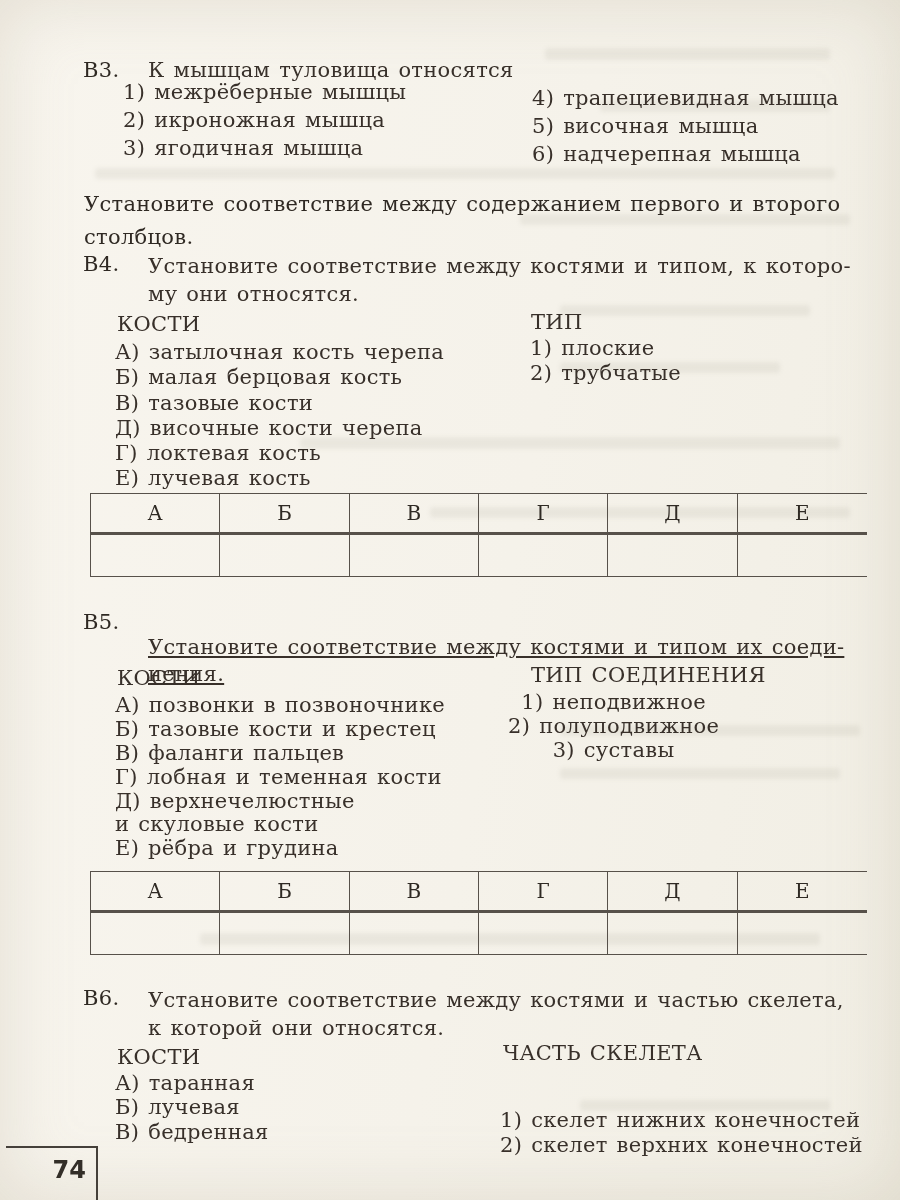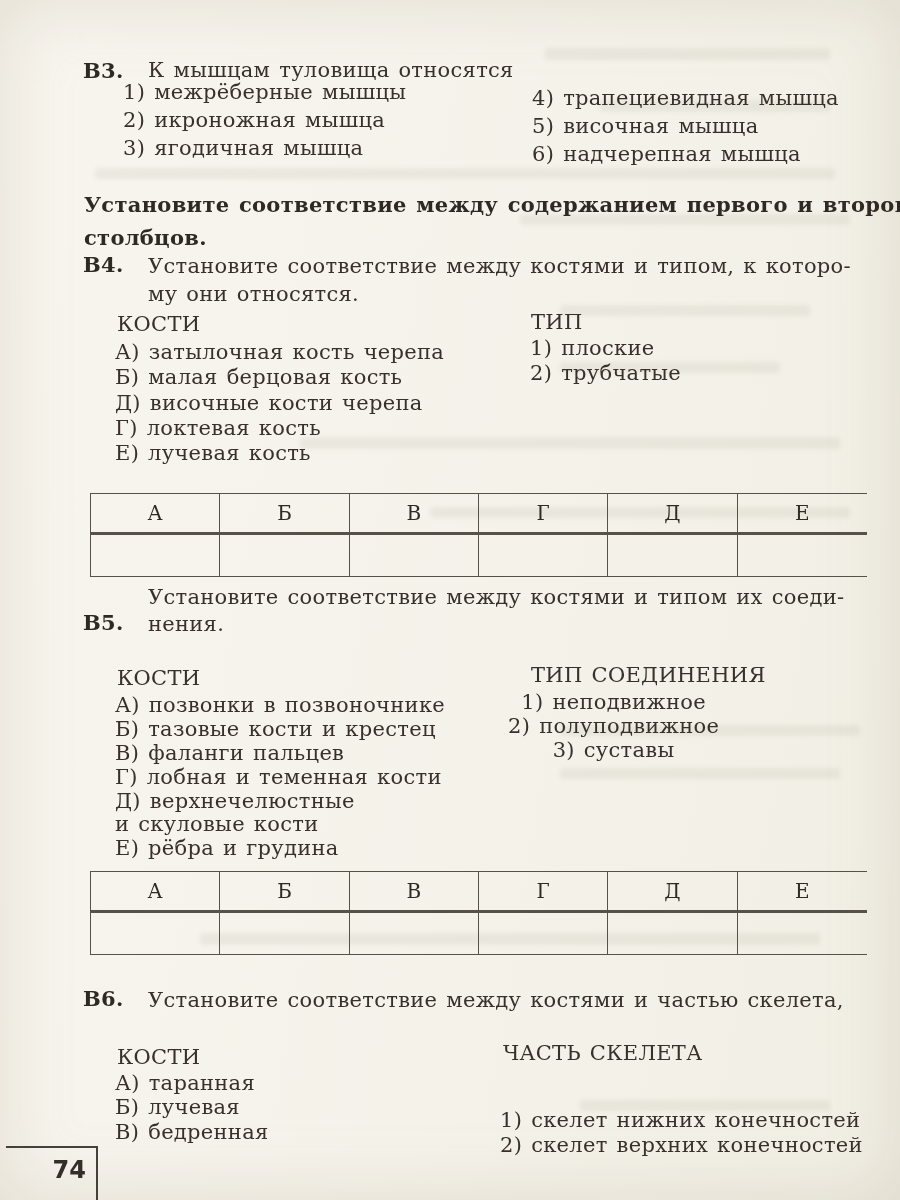--- a/index.html
+++ b/index.html
@@ -15,21 +15,21 @@
     color: #38302a;
   }
   .txt {
     position: absolute;
     font-size: 21px;
     letter-spacing: 0.3px;
     word-spacing: 2px;
     white-space: nowrap;
     color: #38302a;
   }
-  .bold { font-weight: 700; color: #2f2923; }
+  .bold { font-weight: 400; color: #2f2923; }
   .col div { white-space: nowrap; }
   .lh28 div { height: 28px; line-height: 28px; }
   .lh25 div { height: 25.3px; line-height: 25.3px; }
   .lh24 div { height: 23.9px; line-height: 23.9px; }
   .lh243 div { height: 24.3px; line-height: 24.3px; }
   .lh25r div { height: 25px; line-height: 25px; }
 
   .answer-table {
     position: absolute;
     left: 90px;
@@ -119,20 +119,21 @@
     <div>Установите соответствие между костями и типом, к которо-</div>
     <div>му они относятся.</div>
   </div>
 
   <span class="txt" style="left:117px; top:312px;">КОСТИ</span>
   <span class="txt" style="left:531px; top:310px;">ТИП</span>
 
   <div class="txt col lh25" style="left:115px; top:340px;">
     <div>А) затылочная кость черепа</div>
     <div>Б) малая берцовая кость</div>
+    <div>В) тазовые кости</div>
     <div>Д) височные кости черепа</div>
     <div>Г) локтевая кость</div>
     <div>Е) лучевая кость</div>
   </div>
   <div class="txt col lh25r" style="left:530px; top:336px;">
     <div>1) плоские</div>
     <div>2) трубчатые</div>
   </div>
 
   <div class="answer-table" style="top:493px;">
@@ -148,21 +149,21 @@
       <div class="t-cell"></div>
       <div class="t-cell"></div>
       <div class="t-cell"></div>
       <div class="t-cell"></div>
       <div class="t-cell"></div>
       <div class="t-cell"></div>
     </div>
   </div>
 
   <span class="txt bold" style="left:83px; top:610px;">В5.</span>
-  <div class="txt col" style="left:148px; top:584px; line-height:27px;">
+  <div class="txt col" style="left:148px; top:634px; line-height:27px;text-decoration:underline;">
     <div>Установите соответствие между костями и типом их соеди-</div>
     <div>нения.</div>
   </div>
 
   <span class="txt" style="left:117px; top:666px;">КОСТИ</span>
   <span class="txt" style="left:531px; top:663px;">ТИП СОЕДИНЕНИЯ</span>
 
   <div class="txt col lh24" style="left:115px; top:694px;">
     <div>А) позвонки в позвоночнике</div>
     <div>Б) тазовые кости и крестец</div>
@@ -193,20 +194,21 @@
       <div class="t-cell"></div>
       <div class="t-cell"></div>
       <div class="t-cell"></div>
       <div class="t-cell"></div>
     </div>
   </div>
 
   <span class="txt bold" style="left:83px; top:986px;">В6.</span>
   <div class="txt col" style="left:148px; top:986px; line-height:28px;">
     <div>Установите соответствие между костями и частью скелета,</div>
+    <div>к которой они относятся.</div>
   </div>
 
   <span class="txt" style="left:117px; top:1045px;">КОСТИ</span>
   <span class="txt" style="left:503px; top:1041px;">ЧАСТЬ СКЕЛЕТА</span>
 
   <div class="txt col lh243" style="left:115px; top:1071px;">
     <div>А) таранная</div>
     <div>Б) лучевая</div>
     <div>В) бедренная</div>
   </div>

